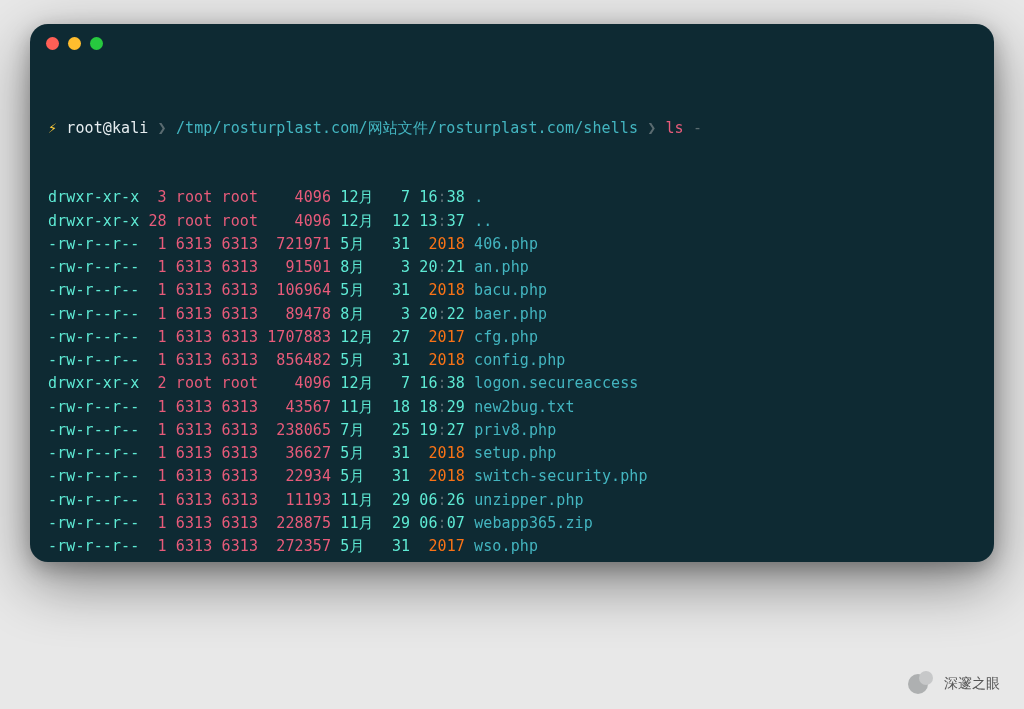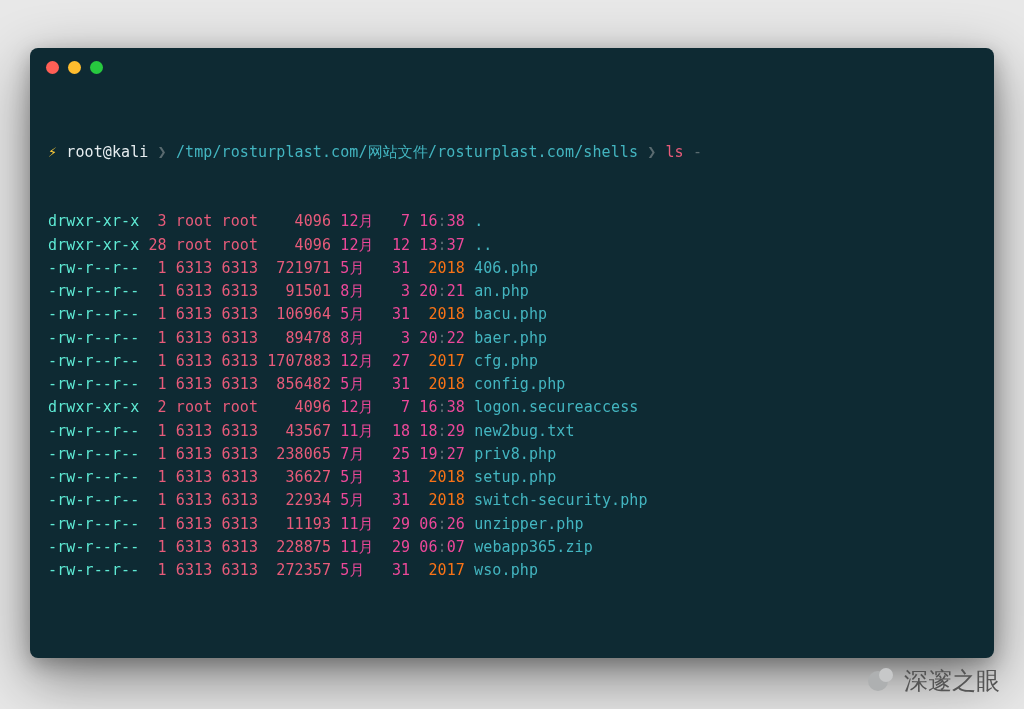--- a/index.html
+++ b/index.html
@@ -8,25 +8,25 @@
     font-family: "Menlo", "Consolas", "DejaVu Sans Mono", monospace;
     font-size: 15px;
     width: 1024px;
     height: 709px;
     position: relative;
     overflow: hidden;
   }
   .terminal-window {
     position: absolute;
     left: 30px;
-    top: 48px;
+    top: 24px;
     width: 964px;
-    height: 610px;
+    height: 538px;
     background: #0e2a33;
-    border-radius: 8px;
+    border-radius: 18px;
     box-shadow: 0 20px 60px rgba(0,0,0,0.45), 0 6px 20px rgba(0,0,0,0.25);
     overflow: hidden;
   }
   .titlebar {
     height: 38px;
     display: flex;
     align-items: center;
     padding-left: 16px;
     gap: 9px;
   }
@@ -45,34 +45,34 @@
   }
   .prompt-line { white-space: normal; line-height: 1.55; }
   .bolt   { color: #ffcc3a; }
   .white  { color: #e6edf0; }
   .sep    { color: #5a6b70; }
   .path   { color: #43b5c0; }
   .cmd    { color: #e85b7a; }
   .flag   { color: #5a6b70; }
   .perm   { color: #5eead4; }
   .pink   { color: #e85b7a; }
-  .date-w { color: #ec4899; margin-top: 27px; }
+  .date-w { color: #5eead4; margin-top: 27px; }
   .cyan   { color: #f97316; }
   .fname  { color: #43b5c0; }
   .row  { font-family: inherit; white-space: pre; }
   .watermark {
     position: absolute;
     right: 24px;
     bottom: 12px;
     display: flex;
     align-items: center;
     gap: 10px;
     color: #555;
     font-family: "Helvetica Neue", Arial, sans-serif;
-    font-size: 24px;
+    font-size: 14px;
   }
   .wm-icon {
     width: 26px; height: 26px;
     position: relative;
   }
   .wm-icon .bubble {
     position: absolute; border-radius: 50%;
     background: #aeb0b1;
   }
   .wm-icon .b1 { width: 20px; height: 20px; left: 0; top: 3px; }

